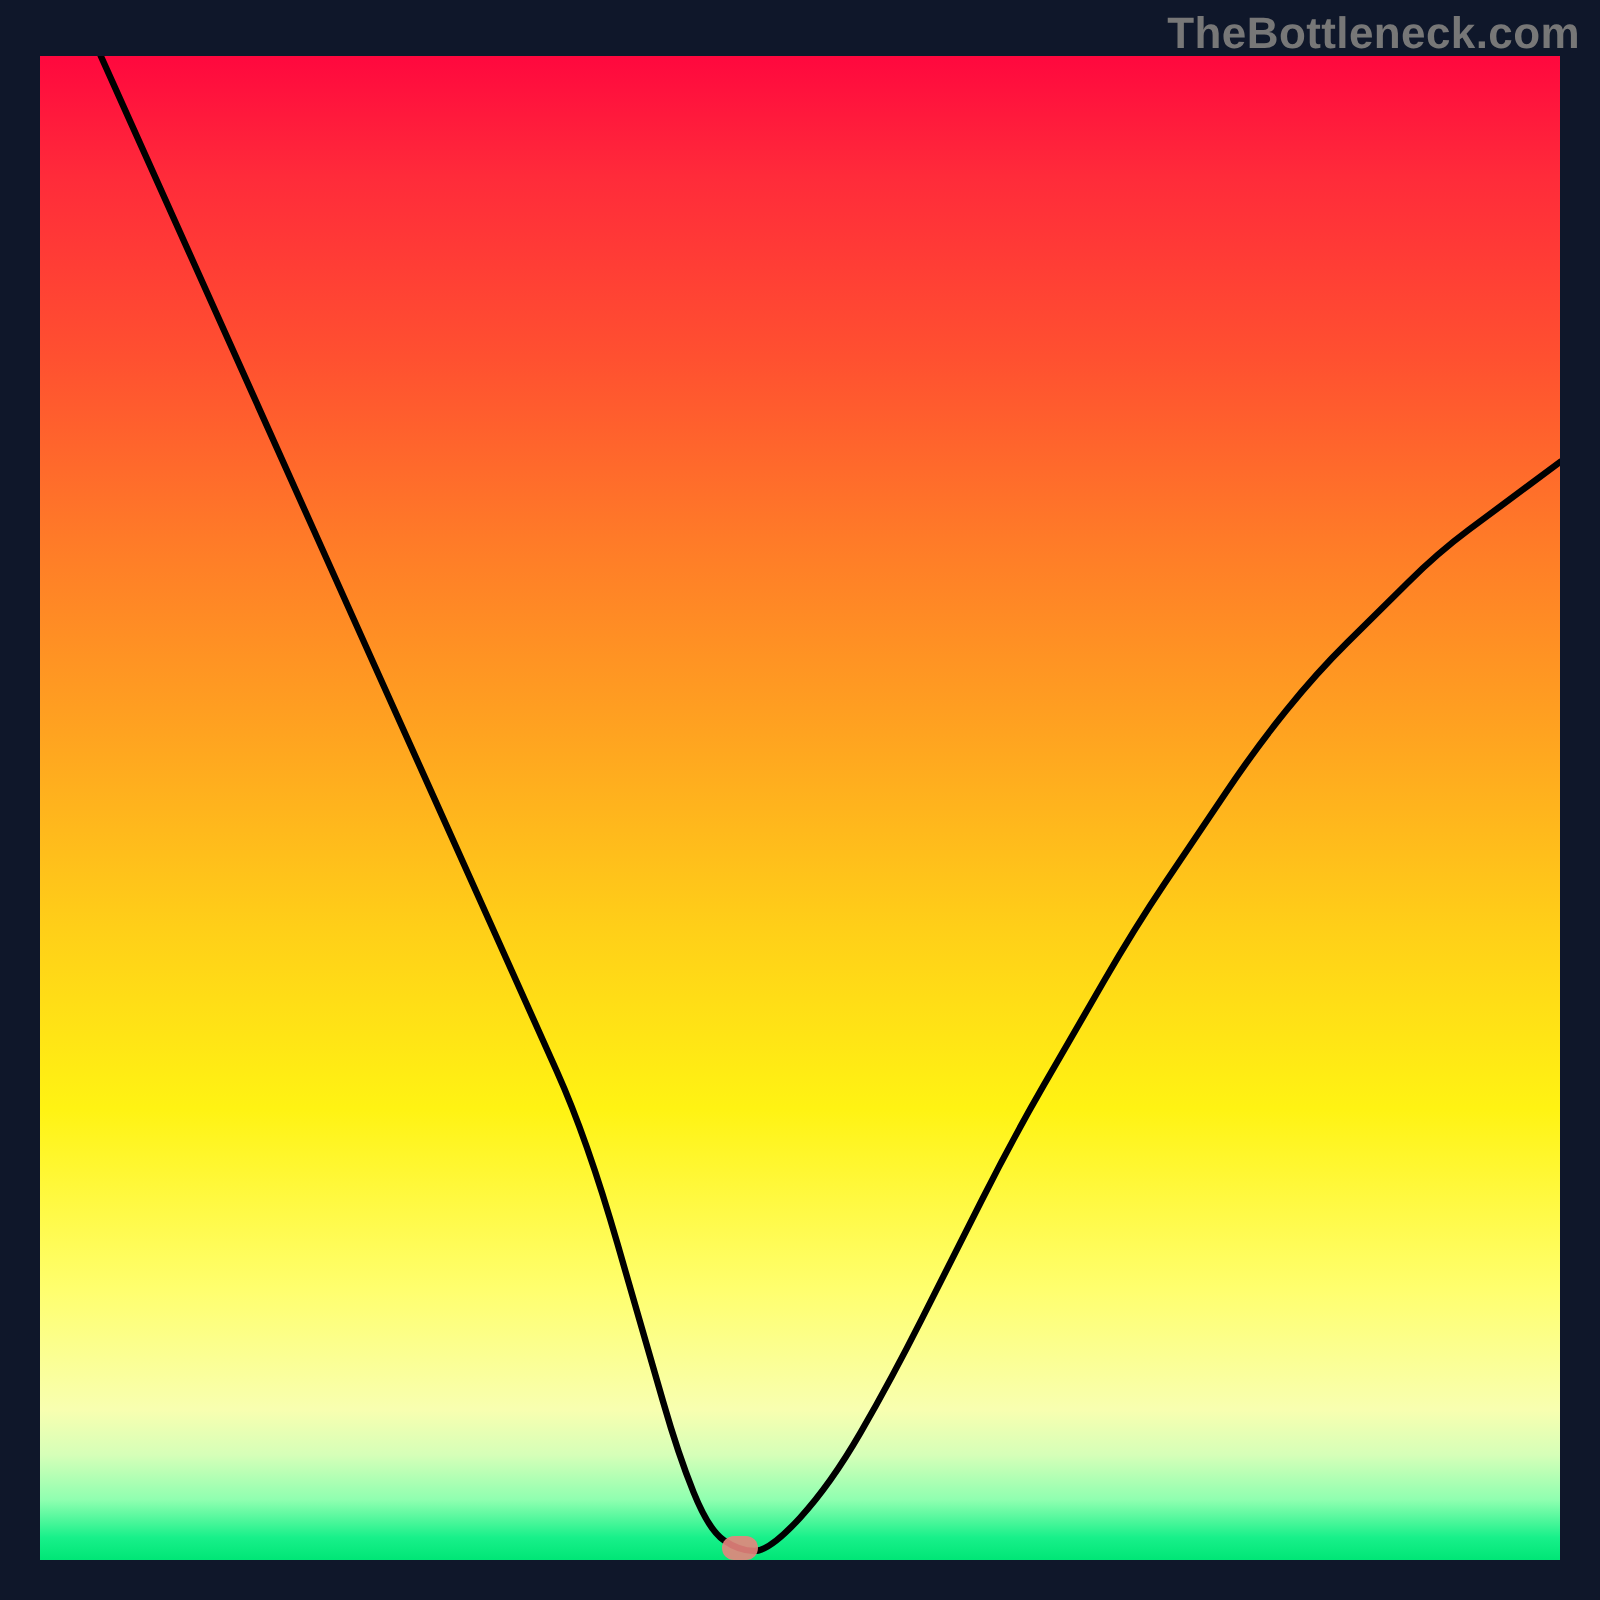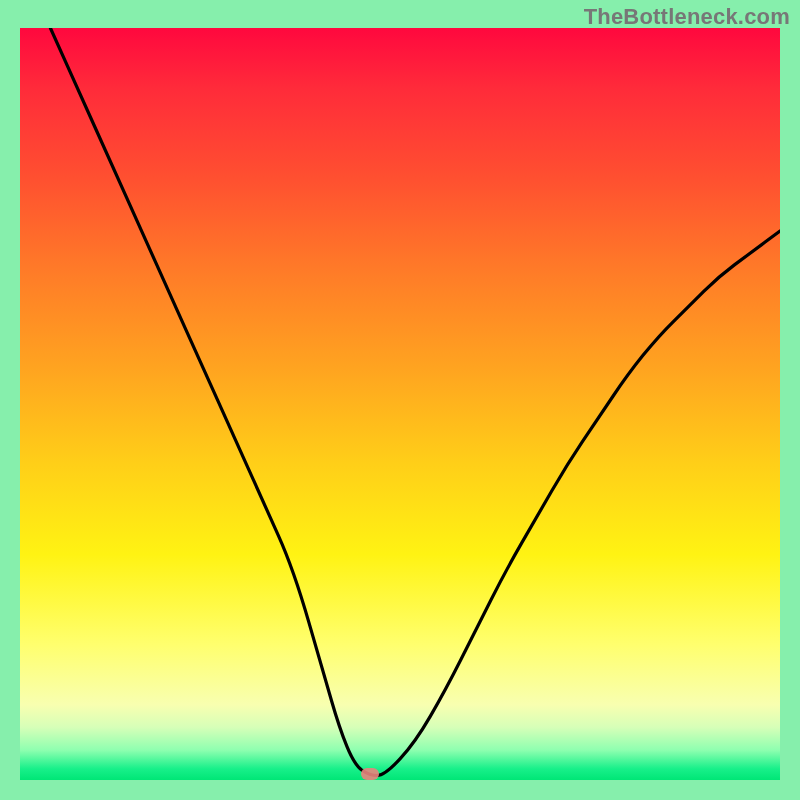--- a/index.html
+++ b/index.html
@@ -8,21 +8,21 @@
     width: 800px;
     height: 800px;
     background: #000;
     overflow: hidden;
     font-family: Arial, Helvetica, sans-serif;
   }
   .frame {
     position: relative;
     width: 800px;
     height: 800px;
-    background: #86efac;
+    background: #0f172a;
     text-align: center;
   }
   .watermark {
     position: absolute;
     top: 4px;
     right: 10px;
     color: #777;
     font-size: 22px;
     font-weight: 600;
     letter-spacing: 0.2px;

